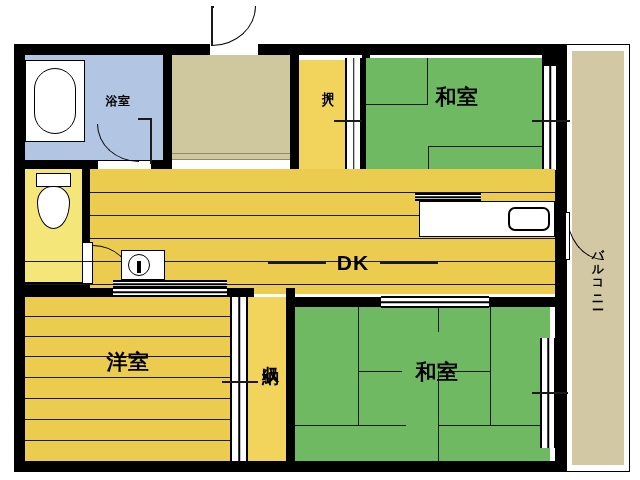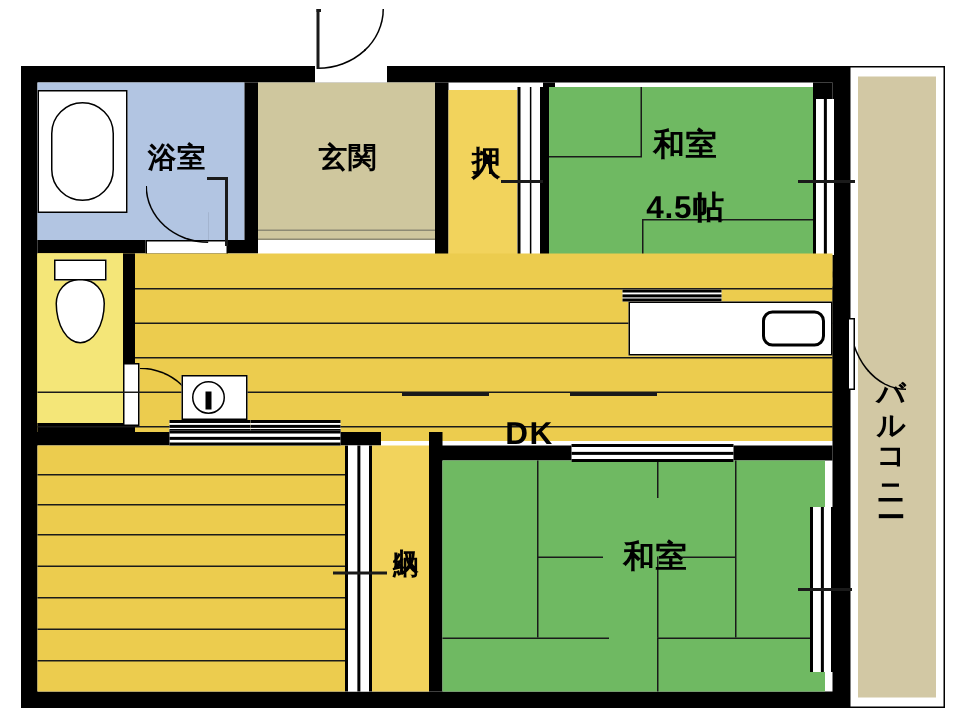--- a/index.html
+++ b/index.html
@@ -40,21 +40,21 @@
   .label {
     color: #000000;
     font-weight: 700;
     text-align: center;
     line-height: 1.12;
     white-space: pre-line;
     letter-spacing: 0.5px;
     user-select: none;
   }
   .label-lg { font-size: 21px; }
-  .label-md { font-size: 19px; }
+  .label-md { font-size: 12px; }
   .label-sm { font-size: 17px; }
   .label-dk { font-size: 21px; font-weight: 700; letter-spacing: 1px; }
   .vert {
     writing-mode: vertical-rl;
     text-orientation: upright;
     letter-spacing: 2px;
   }
 
   
   .slide-v {
@@ -160,21 +160,20 @@
   <div class="abs toilet-tank" style="left:36px; top:173px; width:35px; height:14px;"></div>
   <div class="abs toilet-bowl" style="left:37px; top:186px; width:33px; height:43px;"></div>
   <div class="abs fill-wall" style="left:82px; top:169px; width:8px; height:73px;"></div>
   <div class="abs fill-wall" style="left:25px; top:282px; width:65px; height:9px;"></div>
 
   <div class="abs door-panel" style="left:82px; top:242px; width:11px; height:42px;"></div>
   <div class="abs arc arc-tr" style="left:93px; top:245px; width:40px; height:38px;"></div>
 
   <div class="abs fill-genkan" style="left:172px; top:55px; width:118px; height:103px;"></div>
   <div class="abs step-line" style="left:172px; top:153px; width:118px; height:7px;"></div>
-  <div class="abs label label-md" style="left:192px; top:95px; width:80px;">玄関</div>
 
   <div class="abs fill-white" style="left:210px; top:44px; width:48px; height:11px;"></div>
   <div class="abs arc arc-br" style="left:212px; top:6px; width:44px; height:40px; border-bottom-right-radius:100%;"></div>
   <div class="abs line-v2" style="left:211px; top:6px; height:40px;"></div>
   <div class="abs line-h2" style="left:211px; top:6px; width:3px;"></div>
 
   <div class="abs fill-wall" style="left:290px; top:55px; width:9px; height:130px;"></div>
   <div class="abs fill-closet" style="left:299px; top:60px; width:46px; height:122px;"></div>
   <div class="abs label vert label-md" style="left:310px; top:82px; width:24px;">押入</div>
 
@@ -183,21 +182,20 @@
 
   <div class="abs fill-wall" style="left:362px; top:55px; width:8px; height:130px;"></div>
   <div class="abs fill-tatami" style="left:366px; top:58px; width:176px; height:123px;"></div>
 
   <div class="abs line-h" style="left:366px; top:104px; width:62px;"></div>
   <div class="abs line-v" style="left:427px; top:58px; height:46px;"></div>
   <div class="abs line-h" style="left:480px; top:146px; width:62px;"></div>
   <div class="abs line-v" style="left:428px; top:146px; height:35px;"></div>
   <div class="abs line-h" style="left:428px; top:146px; width:54px;"></div>
   <div class="abs label label-lg" style="left:414px; top:85px; width:86px;">和室</div>
-  <div class="abs label label-lg" style="left:405px; top:127px; width:104px;">4.5帖</div>
 
   <div class="abs fill-wall" style="left:542px; top:55px; width:13px; height:11px;"></div>
   <div class="abs slide-v" style="left:542px; top:66px; width:16px; height:104px;"></div>
   <div class="abs fill-wall" style="left:542px; top:170px; width:13px; height:15px;"></div>
   <div class="abs line-h2" style="left:532px; top:120px; width:38px;"></div>
 
   <div class="abs fill-wall" style="left:290px; top:181px; width:265px; height:10px;"></div>
   <div class="abs slide-h" style="left:404px; top:180px; width:96px; height:12px;"></div>
 
   <div class="abs fill-dk" style="left:25px; top:169px; width:530px; height:125px;"></div>
@@ -209,21 +207,21 @@
   <div class="abs fill-wall" style="left:25px; top:282px; width:65px; height:9px;"></div>
   <div class="abs door-panel" style="left:82px; top:242px; width:11px; height:42px;"></div>
   <div class="abs arc arc-tr" style="left:93px; top:245px; width:40px; height:38px;"></div>
 
   <div class="abs line-h" style="left:90px; top:192px; width:465px;"></div>
   <div class="abs line-h" style="left:90px; top:215px; width:465px;"></div>
   <div class="abs line-h" style="left:90px; top:238px; width:465px;"></div>
   <div class="abs line-h" style="left:25px; top:261px; width:530px;"></div>
   <div class="abs line-h" style="left:25px; top:284px; width:530px;"></div>
 
-  <div class="abs label label-dk" style="left:325px; top:251px; width:56px;margin-top:27px;">DK</div>
+  <div class="abs label label-dk" style="left:325px; top:251px; width:56px;">DK</div>
   <div class="abs line-h2" style="left:268px; top:262px; width:58px;"></div>
   <div class="abs line-h2" style="left:380px; top:262px; width:58px;"></div>
 
   <div class="abs counter" style="left:419px; top:201px; width:136px; height:36px;"></div>
   <div class="abs sink" style="left:508px; top:207px; width:42px; height:24px;"></div>
   <div class="abs slide-h" style="left:415px; top:193px; width:66px; height:8px;"></div>
 
   <div class="abs washer" style="left:121px; top:250px; width:44px; height:30px;"></div>
   <div class="abs washer-circ" style="left:128px; top:254px; width:22px; height:22px;"></div>
   <div class="abs washer-tab" style="left:137px; top:261px; width:4px; height:12px;"></div>
@@ -235,20 +233,21 @@
   <div class="abs fill-wall" style="left:14px; top:288px; width:240px; height:9px;"></div>
   <div class="abs fill-dk" style="left:25px; top:297px; width:205px; height:164px;"></div>
 
   <div class="abs line-h" style="left:25px; top:316px; width:205px;"></div>
   <div class="abs line-h" style="left:25px; top:336px; width:205px;"></div>
   <div class="abs line-h" style="left:25px; top:356px; width:205px;"></div>
   <div class="abs line-h" style="left:25px; top:377px; width:205px;"></div>
   <div class="abs line-h" style="left:25px; top:398px; width:205px;"></div>
   <div class="abs line-h" style="left:25px; top:419px; width:205px;"></div>
   <div class="abs line-h" style="left:25px; top:440px; width:205px;"></div>
+  <div class="abs label label-lg" style="left:84px; top:350px; width:88px;">洋室</div>
 
   <div class="abs slide-v" style="left:230px; top:297px; width:18px; height:164px;"></div>
   <div class="abs fill-closet" style="left:248px; top:297px; width:38px; height:164px;"></div>
   <div class="abs line-h2" style="left:222px; top:381px; width:36px;"></div>
   <div class="abs label vert label-sm" style="left:256px; top:352px; width:24px;">収納</div>
   <div class="abs fill-wall" style="left:286px; top:288px; width:9px; height:173px;"></div>
 
   <div class="abs fill-wall" style="left:286px; top:297px; width:269px; height:10px;"></div>
   <div class="abs fill-tatami" style="left:295px; top:307px; width:255px; height:154px;"></div>
 

